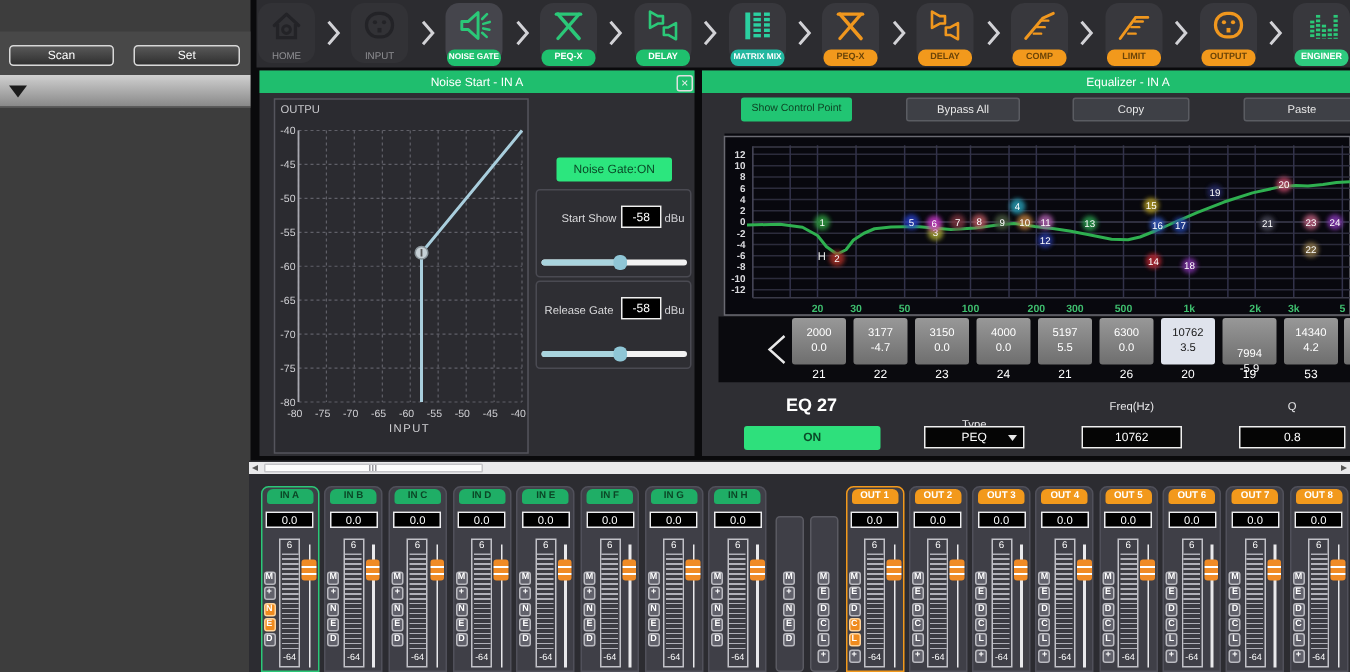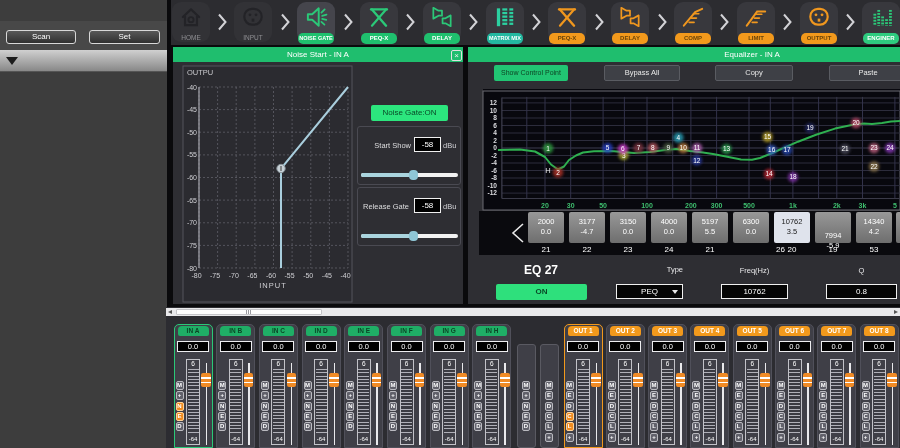--- a/index.html
+++ b/index.html
@@ -356,31 +356,31 @@
 <div class="abs" style="left:528px;top:245px;width:36px;text-align:center;color:#fff;font-size:8px">21</div>
 <div class="abs" style="left:569px;top:212px;width:36px;height:31px;background:linear-gradient(180deg,#989898,#6e6e6e);border-radius:2px;color:#fff;font-size:7.5px;text-align:center;line-height:10px;padding-top:5px">3177<br>-4.7</div>
 <div class="abs" style="left:569px;top:245px;width:36px;text-align:center;color:#fff;font-size:8px">22</div>
 <div class="abs" style="left:610px;top:212px;width:36px;height:31px;background:linear-gradient(180deg,#989898,#6e6e6e);border-radius:2px;color:#fff;font-size:7.5px;text-align:center;line-height:10px;padding-top:5px">3150<br>0.0</div>
 <div class="abs" style="left:610px;top:245px;width:36px;text-align:center;color:#fff;font-size:8px">23</div>
 <div class="abs" style="left:651px;top:212px;width:36px;height:31px;background:linear-gradient(180deg,#989898,#6e6e6e);border-radius:2px;color:#fff;font-size:7.5px;text-align:center;line-height:10px;padding-top:5px">4000<br>0.0</div>
 <div class="abs" style="left:651px;top:245px;width:36px;text-align:center;color:#fff;font-size:8px">24</div>
 <div class="abs" style="left:692px;top:212px;width:36px;height:31px;background:linear-gradient(180deg,#989898,#6e6e6e);border-radius:2px;color:#fff;font-size:7.5px;text-align:center;line-height:10px;padding-top:5px">5197<br>5.5</div>
 <div class="abs" style="left:692px;top:245px;width:36px;text-align:center;color:#fff;font-size:8px">21</div>
 <div class="abs" style="left:733px;top:212px;width:36px;height:31px;background:linear-gradient(180deg,#989898,#6e6e6e);border-radius:2px;color:#fff;font-size:7.5px;text-align:center;line-height:10px;padding-top:5px">6300<br>0.0</div>
-<div class="abs" style="left:749px;top:245px;width:36px;text-align:right;color:#fff;font-size:8px">26</div>
+<div class="abs" style="left:733px;top:245px;width:36px;text-align:center;color:#fff;font-size:8px">26</div>
 <div class="abs" style="left:774px;top:212px;width:36px;height:31px;background:#dfe3ec;border-radius:2px;color:#1a1a1a;font-size:7.5px;text-align:center;line-height:10px;padding-top:5px">10762<br>3.5</div>
 <div class="abs" style="left:774px;top:245px;width:36px;text-align:center;color:#fff;font-size:8px">20</div>
 <div class="abs" style="left:815px;top:212px;width:36px;height:31px;background:linear-gradient(180deg,#989898,#6e6e6e);border-radius:2px;color:#fff;font-size:7.5px;text-align:center;line-height:10px;padding-top:19px">7994<br>-5.9</div>
 <div class="abs" style="left:815px;top:245px;width:36px;text-align:center;color:#fff;font-size:8px">19</div>
 <div class="abs" style="left:856px;top:212px;width:36px;height:31px;background:linear-gradient(180deg,#989898,#6e6e6e);border-radius:2px;color:#fff;font-size:7.5px;text-align:center;line-height:10px;padding-top:5px">14340<br>4.2</div>
 <div class="abs" style="left:856px;top:245px;width:36px;text-align:center;color:#fff;font-size:8px">53</div>
 <div class="abs" style="left:896px;top:212px;width:10px;height:31px;background:linear-gradient(180deg,#989898,#6e6e6e);border-radius:2px"></div>
 <div class="abs" style="left:524px;top:263px;width:60px;color:#fff;font-size:12px;font-weight:bold">EQ 27</div>
 <div class="abs" style="left:496px;top:284px;width:91px;height:16px;background:#2ee07c;border-radius:2px;color:#0a4a28;font-size:8px;font-weight:bold;text-align:center;line-height:16px">ON</div>
-<div class="abs" style="left:616px;top:265px;width:67px;text-align:right;color:#e8e8ea;font-size:7.5px">Type</div>
+<div class="abs" style="left:616px;top:278px;width:67px;text-align:center;color:#e8e8ea;font-size:7.5px">Type</div>
 <div class="abs" style="left:616px;top:284px;width:67px;height:15px;background:#050505;border:1px solid #f0f0f0;color:#fff;font-size:8px;text-align:center;line-height:13px">PEQ
  <span class="abs" style="right:4px;top:5px;width:0;height:0;border-left:3.5px solid transparent;border-right:3.5px solid transparent;border-top:4.5px solid #e8e8e8"></span></div>
 <div class="abs" style="left:721px;top:266px;width:67px;text-align:center;color:#e8e8ea;font-size:7.5px">Freq(Hz)</div>
 <div class="abs" style="left:721px;top:284px;width:67px;height:15px;background:#050505;border:1px solid #f0f0f0;color:#fff;font-size:8px;text-align:center;line-height:13px">10762</div>
 <div class="abs" style="left:826px;top:266px;width:71px;text-align:center;color:#e8e8ea;font-size:7.5px">Q</div>
 <div class="abs" style="left:826px;top:284px;width:71px;height:15px;background:#050505;border:1px solid #f0f0f0;color:#fff;font-size:8px;text-align:center;line-height:13px">0.8</div>
 <div class="abs" style="left:166px;top:307px;width:734px;height:141px;background:#2c2c31"></div>
 <div class="abs" style="left:166px;top:308px;width:734px;height:8px;background:#e9e9eb"></div>
 <div class="abs" style="left:176px;top:309px;width:146px;height:6px;background:#fdfdfd;border:1px solid #c4c4c8;border-radius:1px"></div>
 <div class="abs" style="left:246px;top:310px;width:1px;height:4px;background:#9a9aa0;box-shadow:2px 0 0 #9a9aa0,4px 0 0 #9a9aa0"></div>

